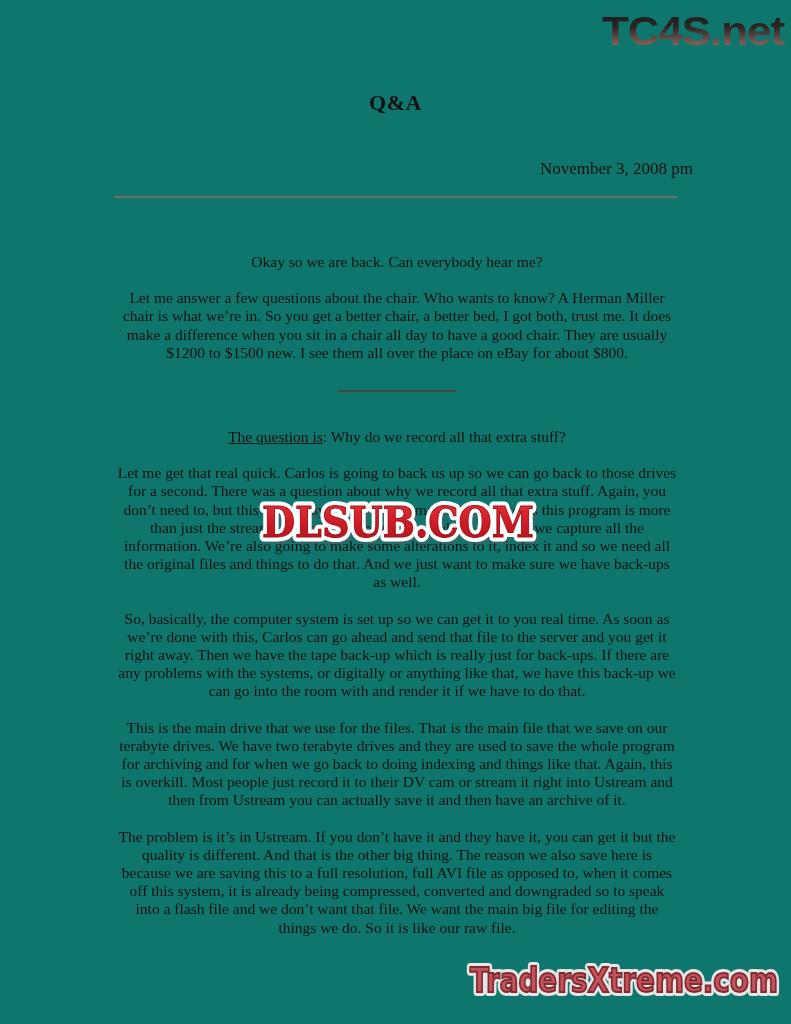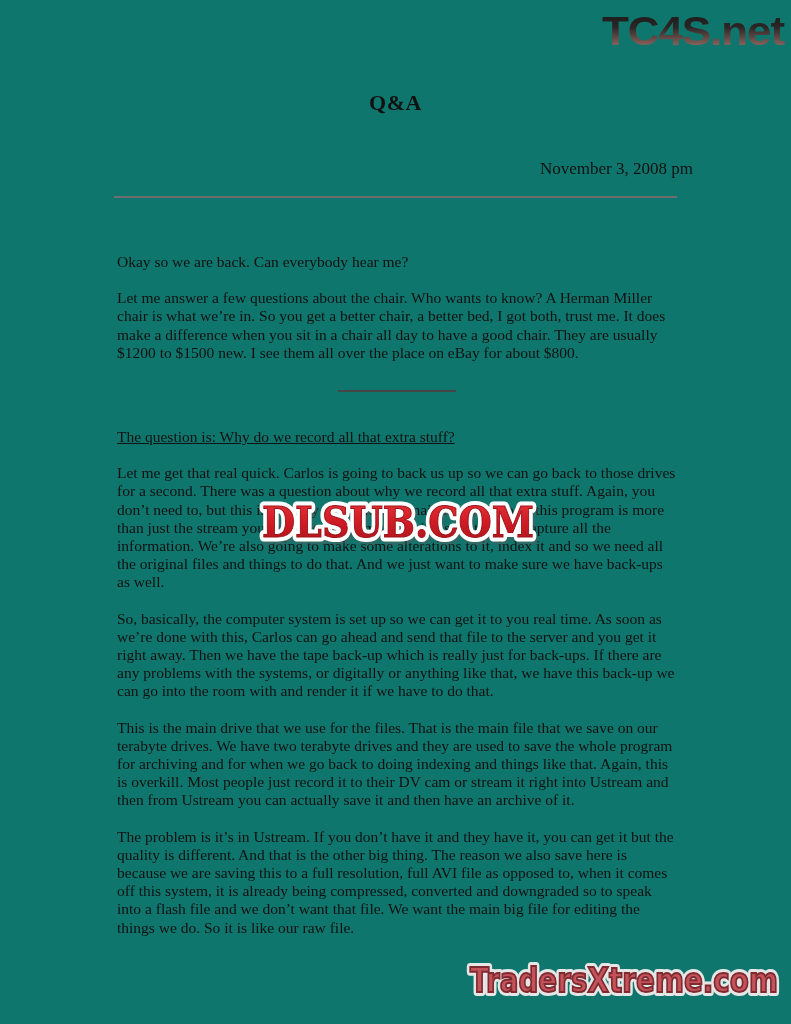--- a/index.html
+++ b/index.html
@@ -59,29 +59,30 @@
   }
 
   
   .body-text {
     position: absolute;
     top: 253px;
     left: 3px;
     width: 560px;
     font-size: 15.5px;
     line-height: 18.2px;
+    text-align: center;
   }
   .body-text p { margin: 0 0 18px 0; }
   .sep {
     width: 118px;
     height: 5px;
     margin: 25px auto 0 auto;
     border-bottom: 2px solid #454545;
   }
-  .question { margin: 36px 0 18px 0 !important; text-decoration: underline; }
+  .question { margin: 36px 0 18px 0 !important; }
   .question .u { text-decoration: underline; }
 
   
   .watermark {
     position: absolute;
     left: 250px;
     top: 492px;
     width: 296px;
     height: 60px;
     z-index: 5;

